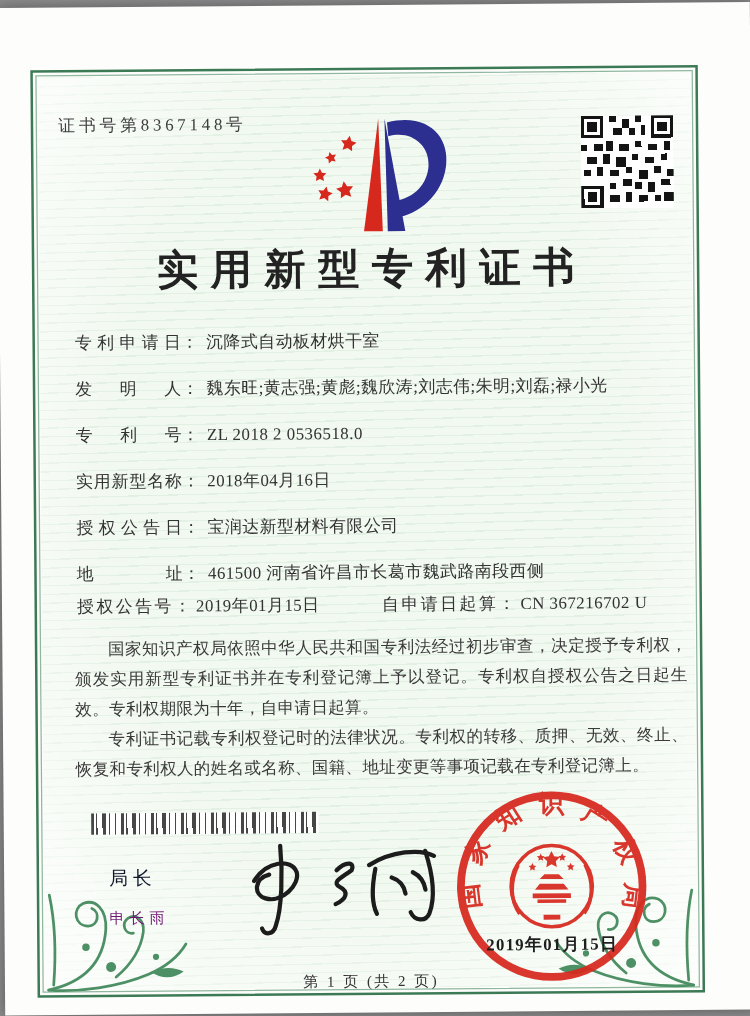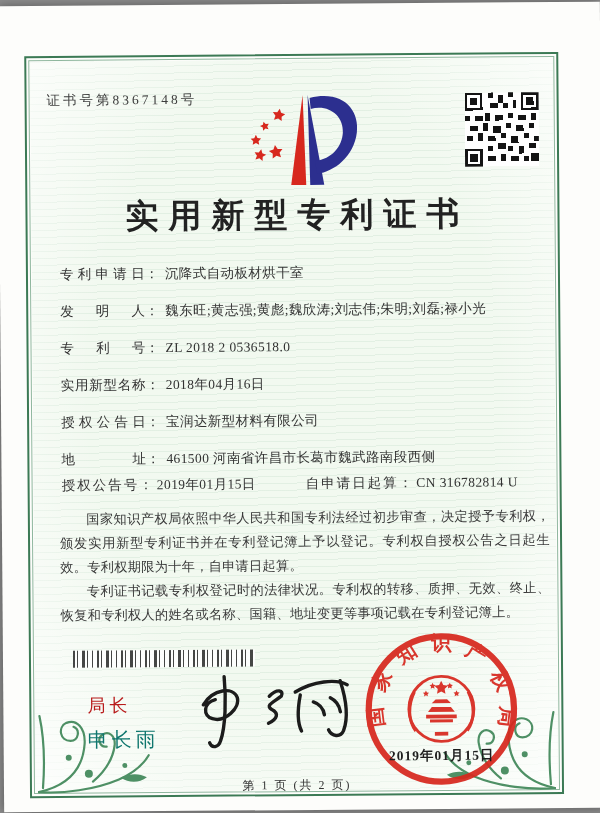--- a/index.html
+++ b/index.html
@@ -68,22 +68,22 @@
   }
   .body-text p{margin:0;text-indent:2em;}
   .barcode{
     position:absolute;left:70px;top:645px;width:182px;height:17px;
     background:repeating-linear-gradient(90deg,
       #2e2e2e 0 2px, #fff 2px 4px, #2e2e2e 4px 5px, #fff 5px 9px,
       #2e2e2e 9px 12px, #fff 12px 14px, #2e2e2e 14px 15px, #fff 15px 19px,
       #2e2e2e 19px 20px, #fff 20px 24px);
     opacity:.88;
   }
-  .director-title{position:absolute;left:84px;top:688px;font-size:18px;letter-spacing:4px;color:#b91c1c;}
-  .director-name{position:absolute;left:84px;top:721px;font-size:20px;letter-spacing:4px;color:#0f766e;}
+  .director-title{position:absolute;left:84px;top:688px;font-size:15px;letter-spacing:4px;color:#0f172a;}
+  .director-name{position:absolute;left:84px;top:721px;font-size:12px;letter-spacing:4px;color:#701a75;}
   .signature{position:absolute;left:176px;top:666px;width:190px;height:84px;}
   .flourish{position:absolute;width:122px;height:126px;}
   .flourish.bl{left:29px;top:664px;}
   .flourish.br{left:435px;top:664px;transform:scaleX(-1);}
   .seal{position:absolute;left:352px;top:620px;width:172px;height:172px;opacity:.93;}
   .seal-date{
     position:absolute;left:352px;top:744px;width:172px;text-align:center;
     font-size:13.5px;letter-spacing:1px;color:#1e1e1e;font-weight:600;
   }
   .footer{
@@ -227,21 +227,21 @@
     </div>
   </div>
 
   <div class="grant-row">
     <span class="grant-left">
       <span class="glabel">授权公告号</span><span>：</span>
       <span>2019年01月15日</span>
     </span>
     <span>
       <span class="glabel">自申请日起算</span><span>：</span>
-      <span>CN 316782814 U</span>
+      <span>CN 367216702 U</span>
     </span>
   </div>
 
   <div class="body-text">
     <p>国家知识产权局依照中华人民共和国专利法经过初步审查，决定授予专利权，颁发实用新型专利证书并在专利登记簿上予以登记。专利权自授权公告之日起生效。专利权期限为十年，自申请日起算。</p>
     <p>专利证书记载专利权登记时的法律状况。专利权的转移、质押、无效、终止、恢复和专利权人的姓名或名称、国籍、地址变更等事项记载在专利登记簿上。</p>
   </div>
 
   <div class="barcode"></div>
 

